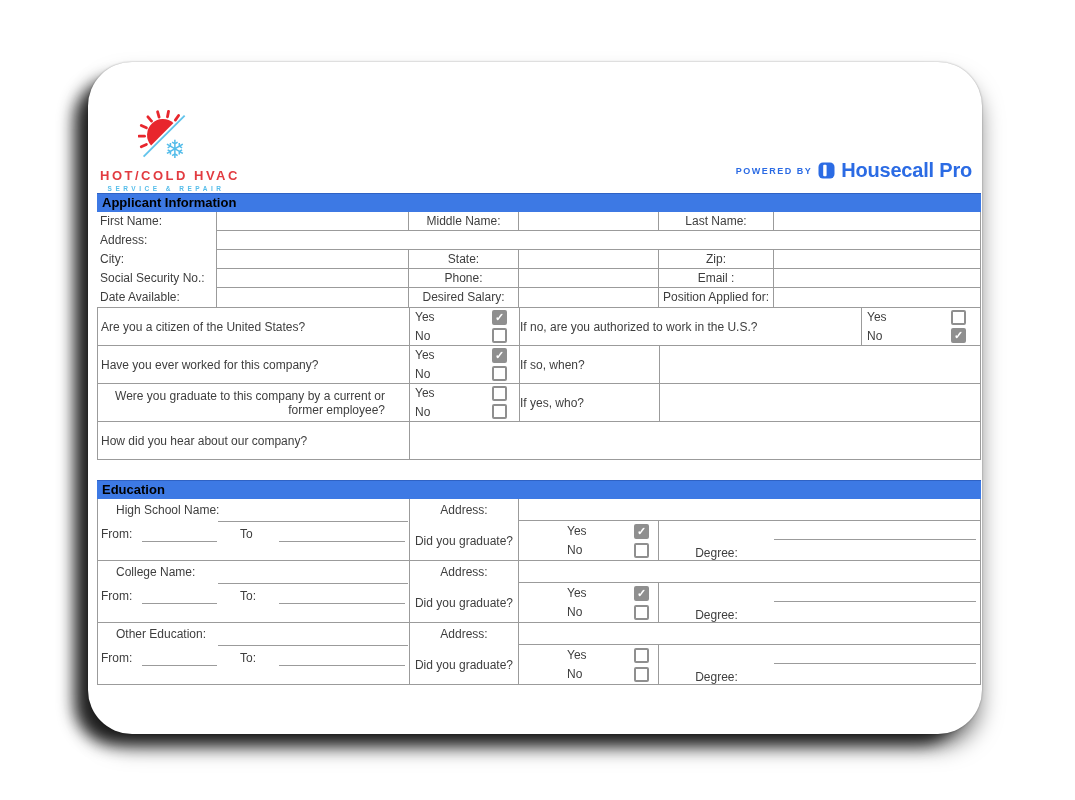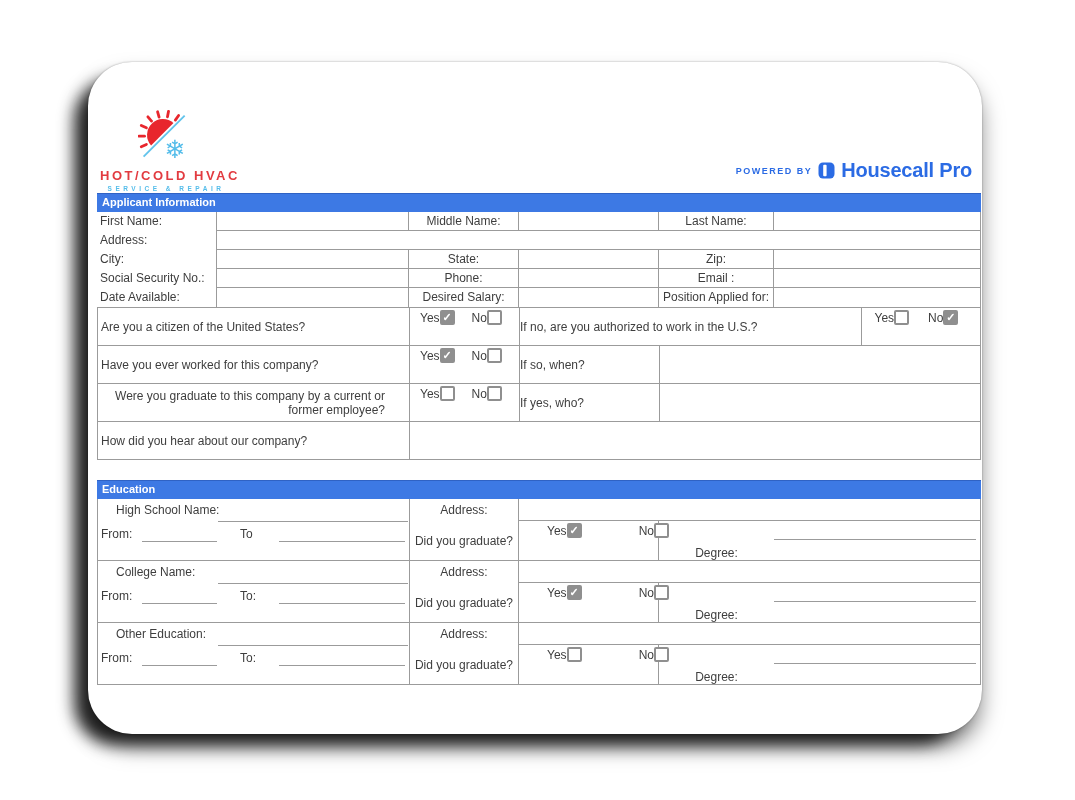--- a/index.html
+++ b/index.html
@@ -18,38 +18,38 @@
   .brand-tag { margin-top:2px; font-size:6.5px; font-weight:bold; letter-spacing:3.5px;
     color:#55bdea; white-space:nowrap; }
 
   
   .powered { position:absolute; right:10px; top:97px; display:flex; align-items:center; gap:6px; }
   .powered-label { font-size:9px; font-weight:bold; letter-spacing:1.5px; color:#2b6be4; }
   .hcp-name { font-size:20px; font-weight:bold; color:#2b6be4; letter-spacing:-0.2px; }
 
   
   .form { position:absolute; left:9px; top:131px; width:884px; font-size:12px; }
-  .hdr-bar { height:19px; background:#3d79e4; border-top:1px solid #2f62c4; color:#ffffff;
-    font-weight:bold; font-size:11px; line-height:17px; padding-left:5px; }
+  .hdr-bar { height:19px; background:#3d79e4; border-top:1px solid #2f62c4; color:#000000;
+    font-weight:bold; font-size:13px; line-height:17px; padding-left:5px; }
 
   .grid-row { display:flex; height:19px; }
   .cell { line-height:18px; overflow:hidden; white-space:nowrap; }
   .lab { padding-left:3px; }
   .lab-c { text-align:center; }
   .w1{width:119px} .w2{width:192px} .w3{width:110px} .w4{width:140px} .w5{width:115px} .w6{flex:1}
   .b-l{border-left:1px solid #9b9b9b} .b-r{border-right:1px solid #9b9b9b}
   .b-b{border-bottom:1px solid #9b9b9b}
 
   .questions { border:1px solid #9b9b9b; border-bottom:none; }
   .q-row { display:flex; height:38px; border-bottom:1px solid #9b9b9b;text-align:right; }
   .q-text { width:311px; display:flex; align-items:center; padding:0 24px 0 3px;
     white-space:normal; line-height:14px; }
   .qw2{width:110px} .qw3{width:342px} .qw4{flex:1} .qw5{width:140px}
   .q-follow { display:flex; align-items:center; }
-  .yn { display:flex; flex-direction:row; justify-content:center; }
+  .yn { display:flex; flex-direction:column; justify-content:center; }
   .yn-line { display:flex; align-items:center; justify-content:space-between;
     height:19px; padding:0 12px 0 5px; }
   .cb { width:15px; height:15px; border:2px solid #8f8f8f; border-radius:2px; background:#fff;
     display:flex; align-items:center; justify-content:center;
     font-size:11px; line-height:11px; color:#fff; flex:0 0 auto; }
   .cb.checked { background:#8f8f8f; }
   .cb.checked::after { content:"✓"; font-weight:bold; }
 
   .edu-gap { height:20px; }
   .edu-block { display:flex; height:62px; border:1px solid #9b9b9b; border-top:none; }

